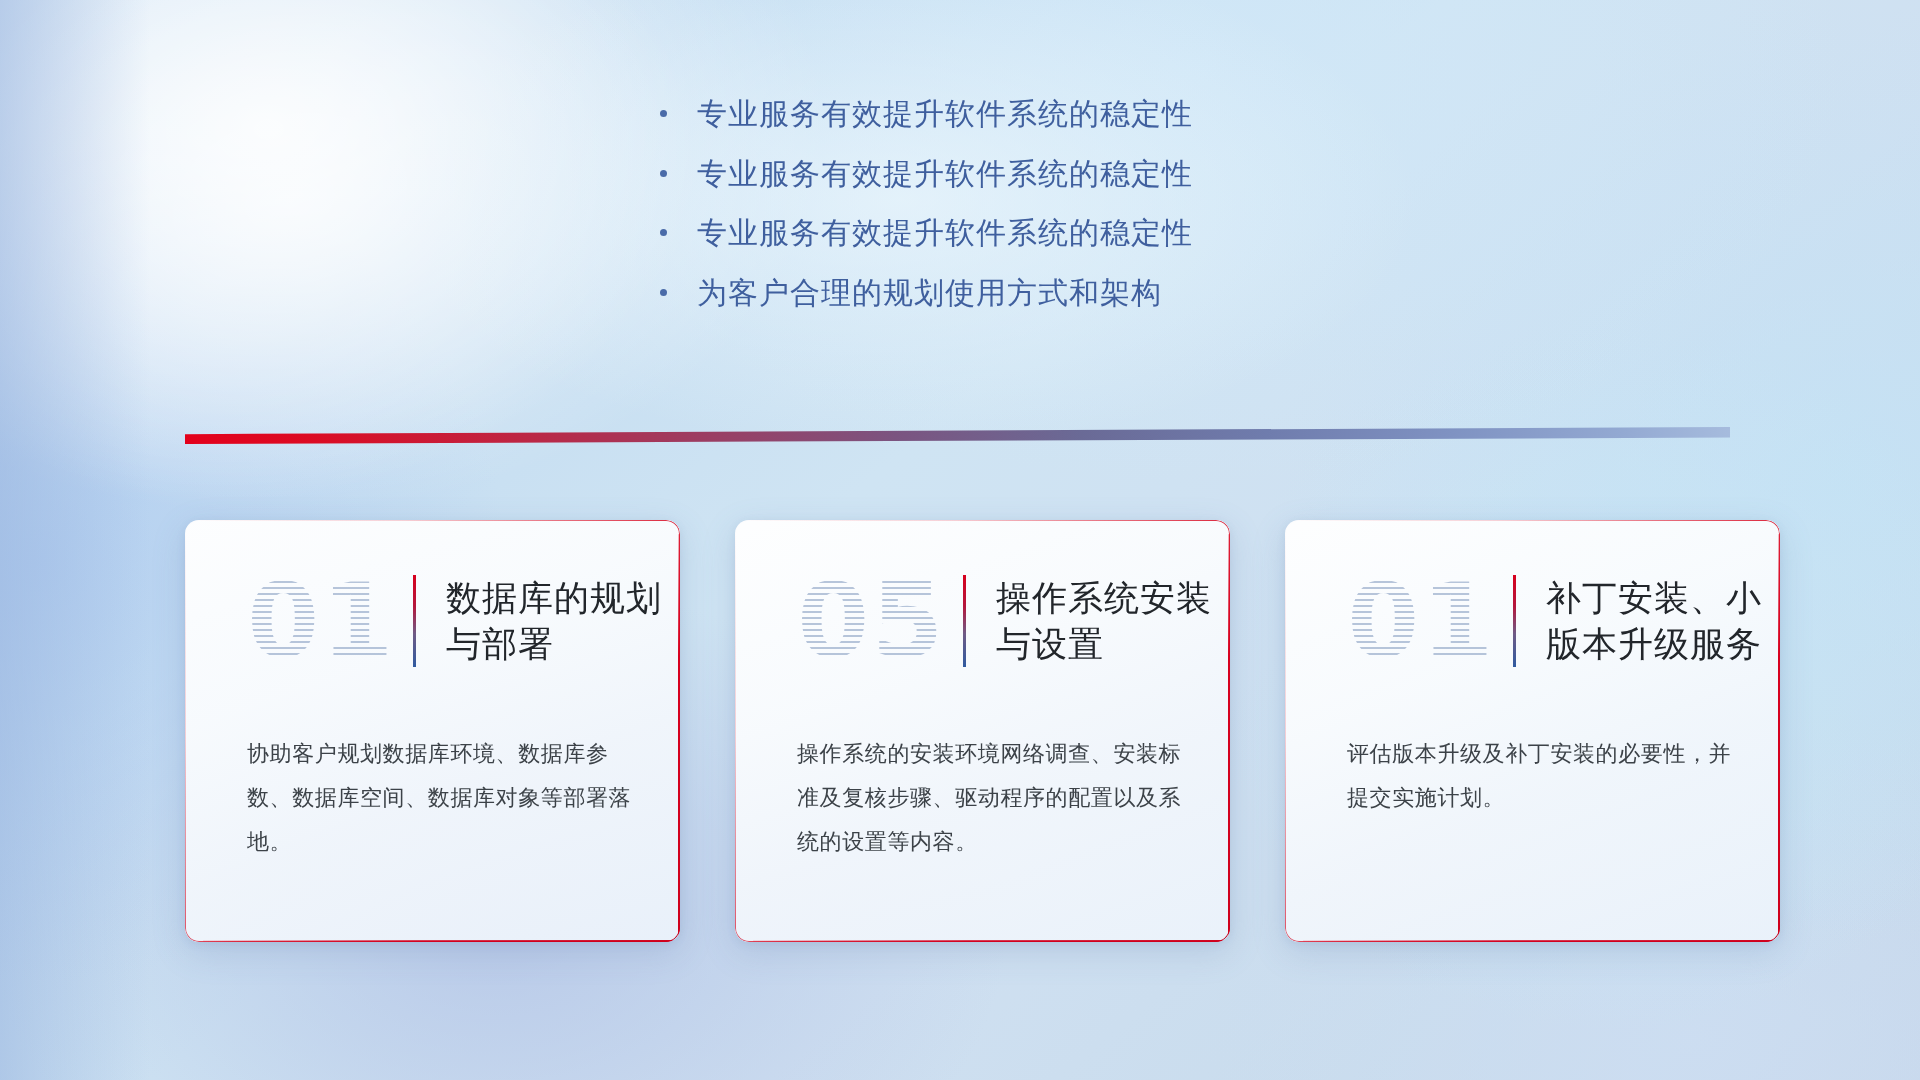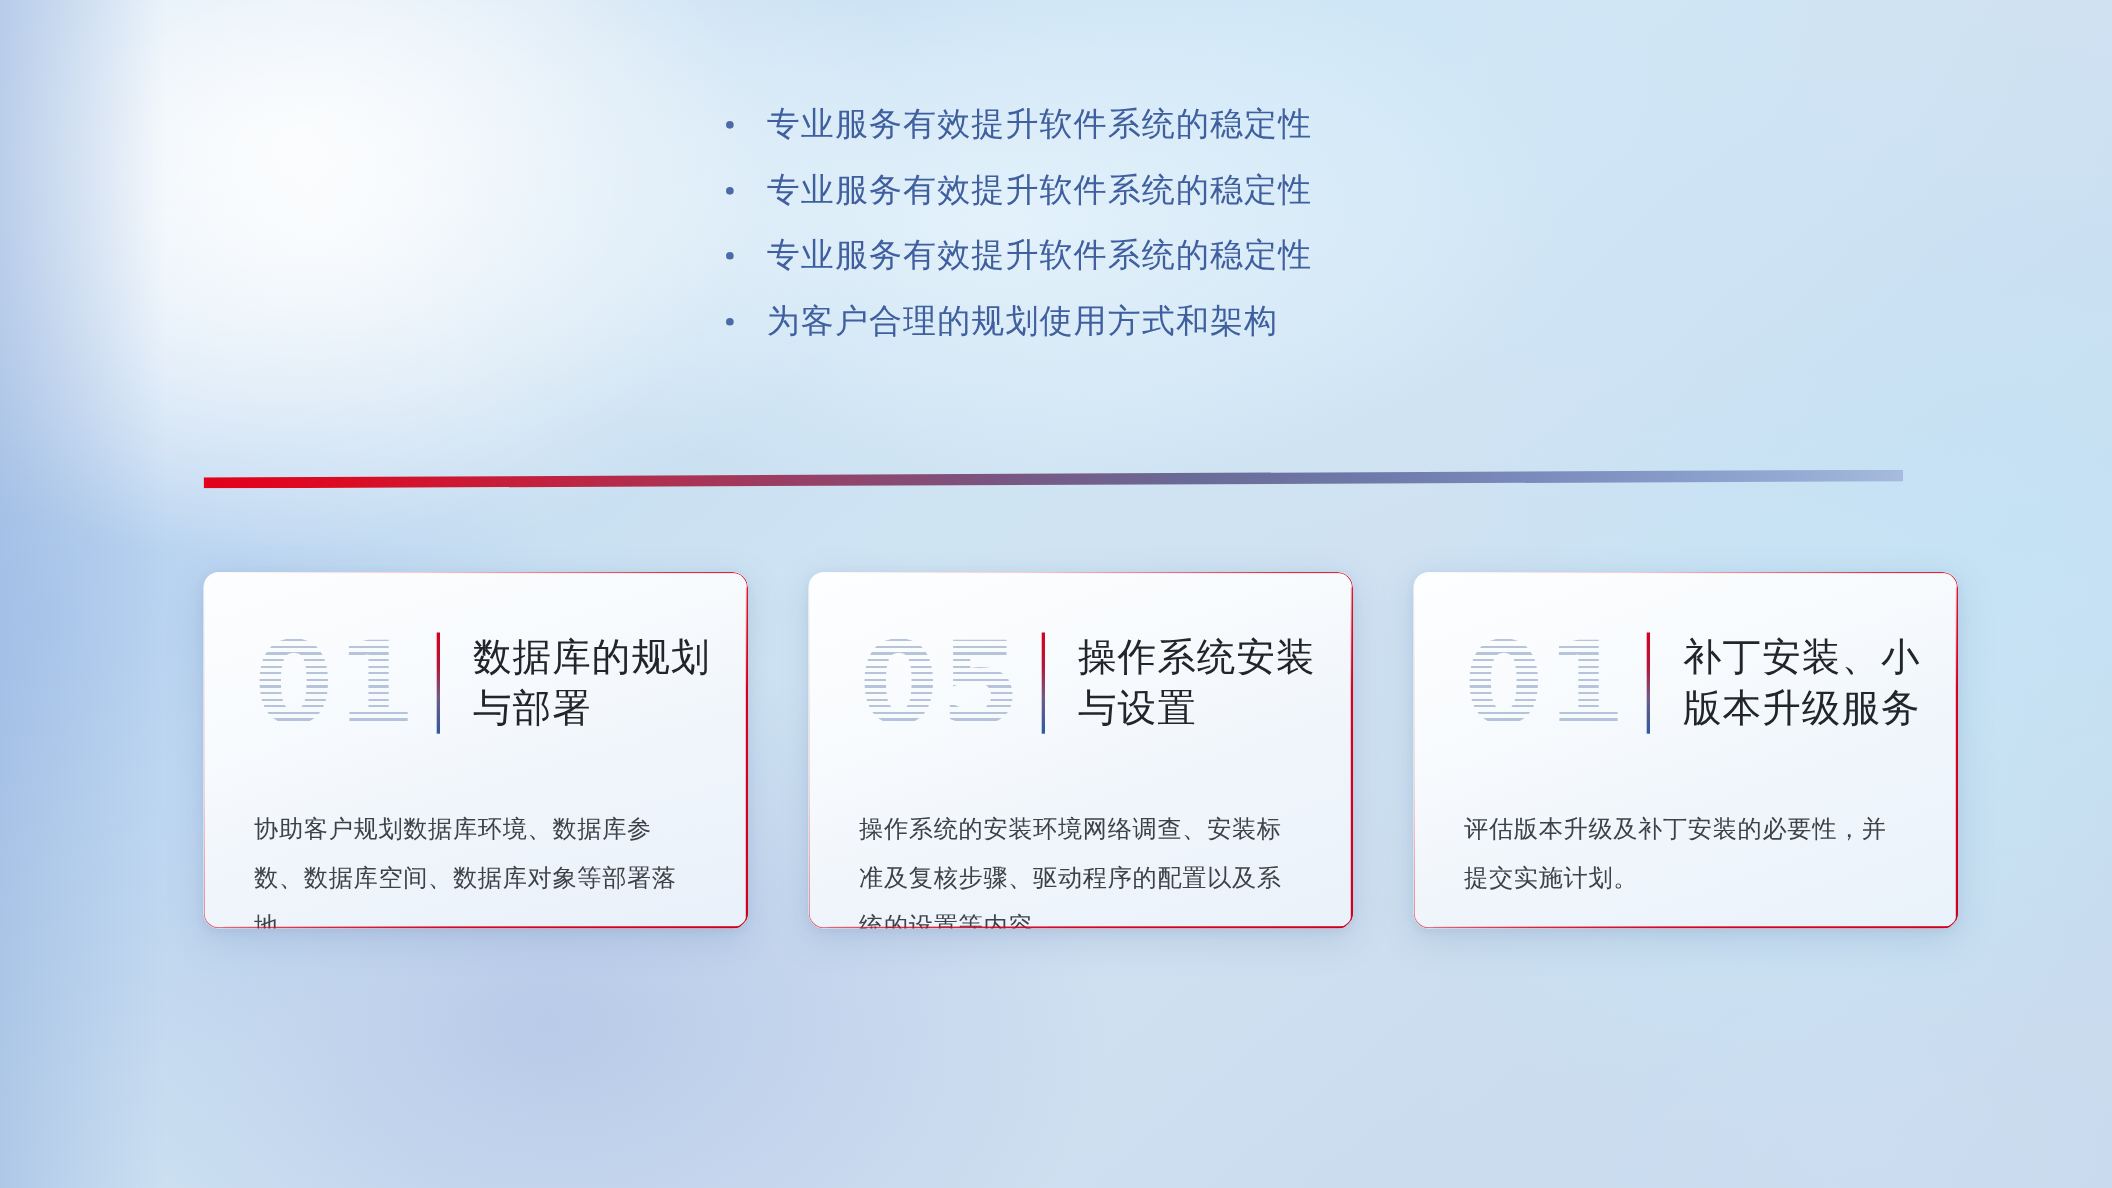--- a/index.html
+++ b/index.html
@@ -71,27 +71,28 @@
     filter:blur(.25px);
   }
 
   
   .cards{
     position:absolute; left:185px; top:520px;
     display:flex; gap:55px;
   }
   .card{
     position:relative;
-    width:495px; height:324px;
+    width:495px; height:422px;
     border-radius:14px;
     background:
       linear-gradient(160deg, rgba(255,255,255,.97) 0%, rgba(250,252,254,.95) 35%,
                       rgba(243,247,252,.93) 62%, rgba(236,243,251,.92) 100%);
     box-shadow:0 10px 34px rgba(92,122,168,.20), 0 2px 8px rgba(92,122,168,.12);
     overflow:hidden;
+    padding-left:16px;
   }
   
   .card .edge{
     position:absolute; inset:0;
     border-radius:14px;
     padding:1px;
     background:linear-gradient(135deg,
         rgba(226,0,26,0) 0%, rgba(226,0,26,.18) 24%,
         rgba(216,14,38,.85) 52%, #d2001e 78%, #c1001b 100%);
     -webkit-mask:linear-gradient(#000 0 0) content-box, linear-gradient(#000 0 0);

